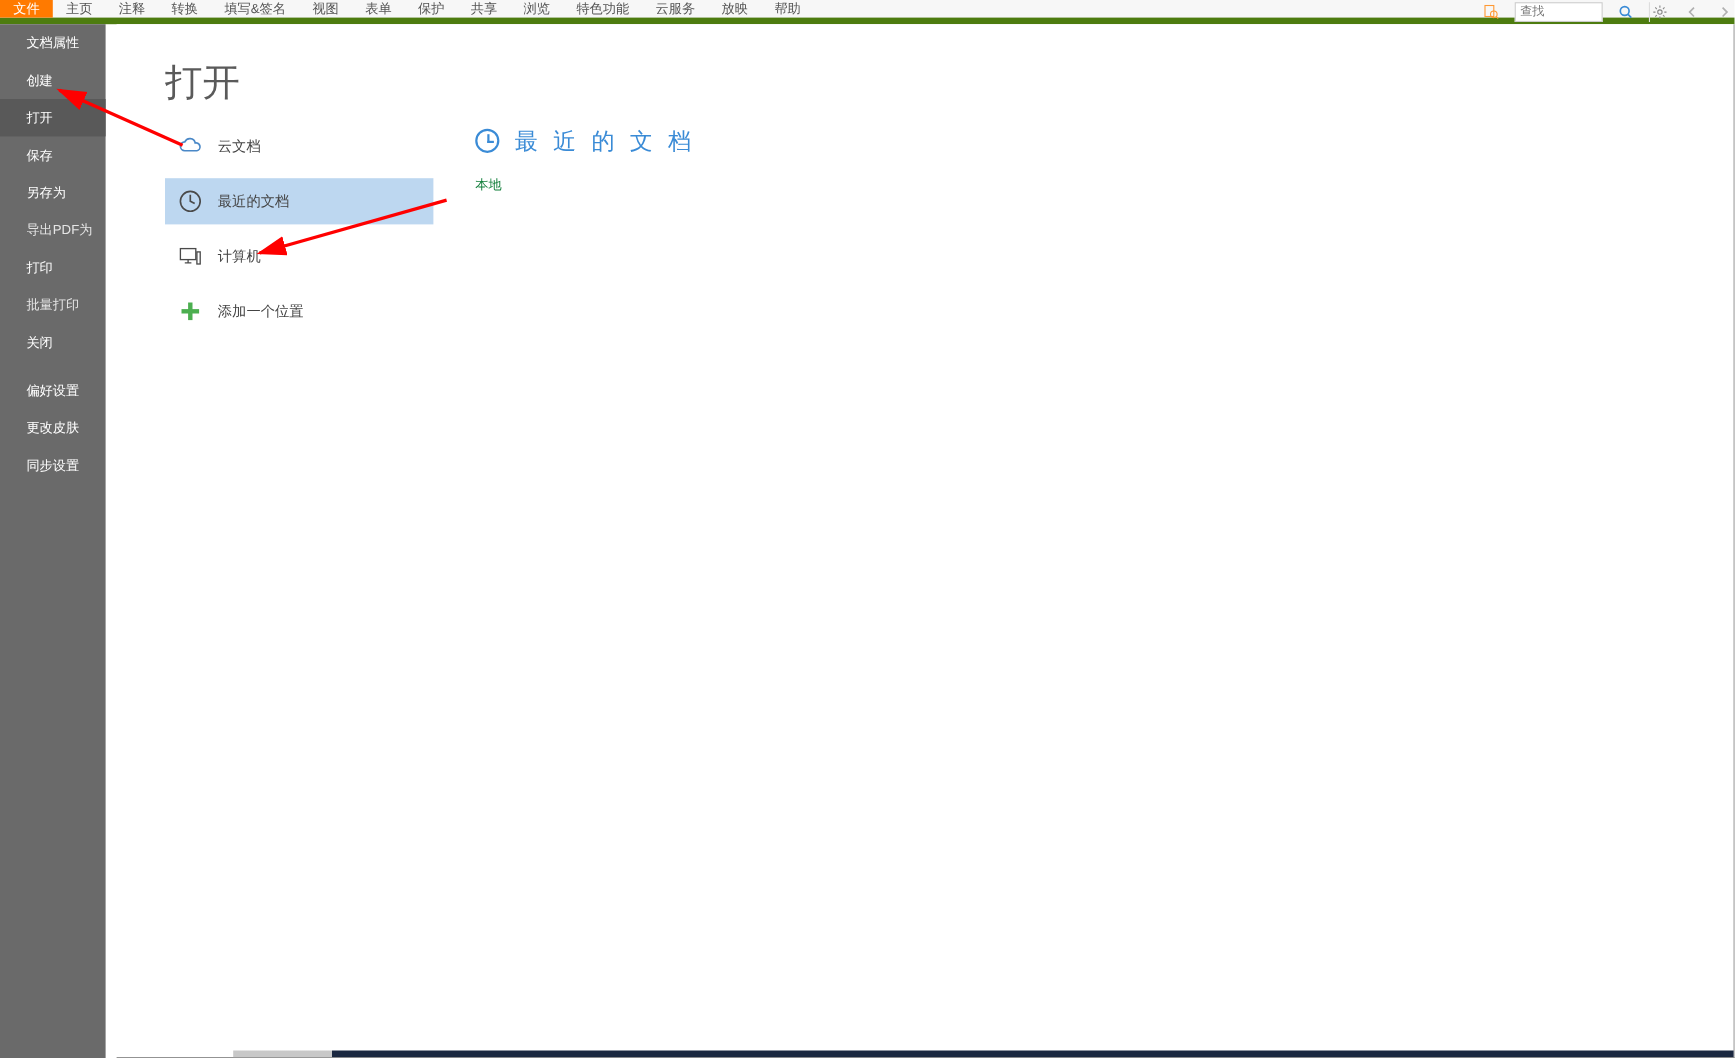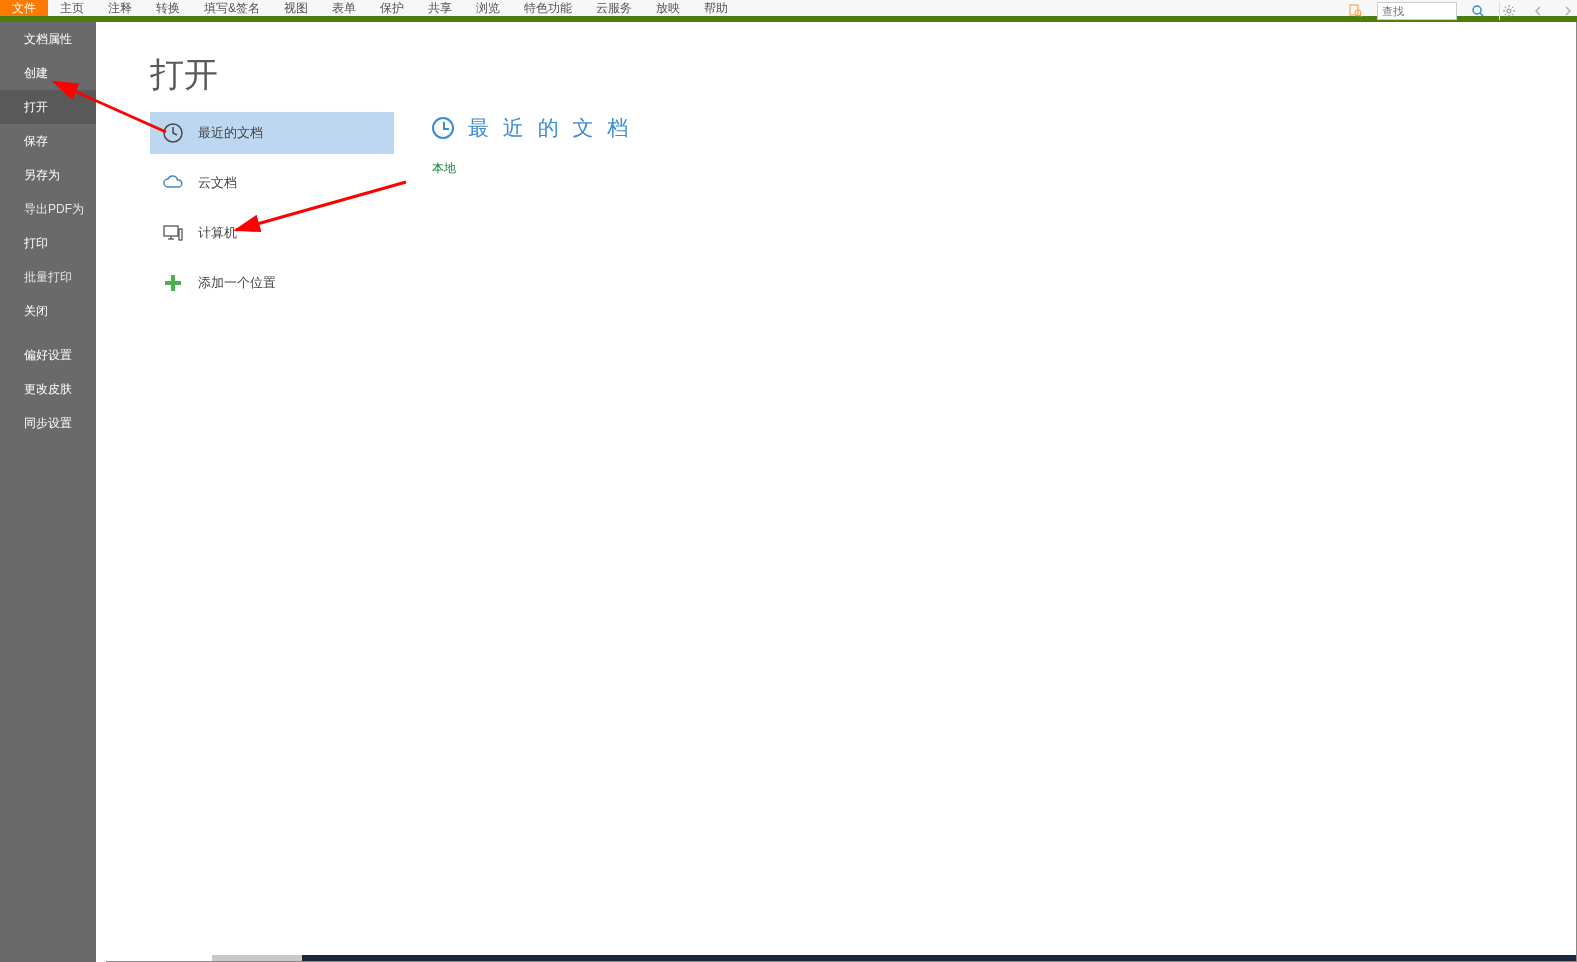--- a/index.html
+++ b/index.html
@@ -126,36 +126,36 @@
   <div class="side-item">偏好设置</div>
   <div class="side-item">更改皮肤</div>
   <div class="side-item">同步设置</div>
 </div>
 
 <div class="main">
   <div class="main-title">打开</div>
 
   <div class="panel-row">
     <div class="left-panel">
+      <div class="loc-item">
+        <span class="ic">
+          <svg width="22" height="22" viewBox="0 0 22 22">
+              <path d="M6 15a4 4 0 010-8 5 5 0 019.5 1A3.5 3.5 0 0117 15H6z" fill="none" stroke="#4a88c7" stroke-width="1.5"></path>
+            </svg>
+        </span>
+        <span>云文档</span>
+      </div>
       <div class="loc-item selected">
         <span class="ic">
           <svg width="22" height="22" viewBox="0 0 22 22">
               <circle cx="11" cy="11" r="9" fill="none" stroke="#4a4a4a" stroke-width="1.5"></circle>
               <path d="M11 5v6l4 2" fill="none" stroke="#4a4a4a" stroke-width="1.5"></path>
             </svg>
         </span>
         <span>最近的文档</span>
-      </div>
-      <div class="loc-item">
-        <span class="ic">
-          <svg width="22" height="22" viewBox="0 0 22 22">
-              <path d="M6 15a4 4 0 010-8 5 5 0 019.5 1A3.5 3.5 0 0117 15H6z" fill="none" stroke="#4a88c7" stroke-width="1.5"></path>
-            </svg>
-        </span>
-        <span>云文档</span>
       </div>
       <div class="loc-item">
         <span class="ic">
           <svg width="22" height="22" viewBox="0 0 22 22">
               <rect x="2" y="4" width="14" height="10" fill="none" stroke="#4a4a4a" stroke-width="1.2"></rect>
               <rect x="17" y="7" width="3" height="11" fill="none" stroke="#4a4a4a" stroke-width="1.2"></rect>
               <line x1="6" y1="17" x2="12" y2="17" stroke="#4a4a4a" stroke-width="1.2"></line>
               <line x1="9" y1="14" x2="9" y2="17" stroke="#4a4a4a" stroke-width="1.2"></line>
             </svg>
         </span>

